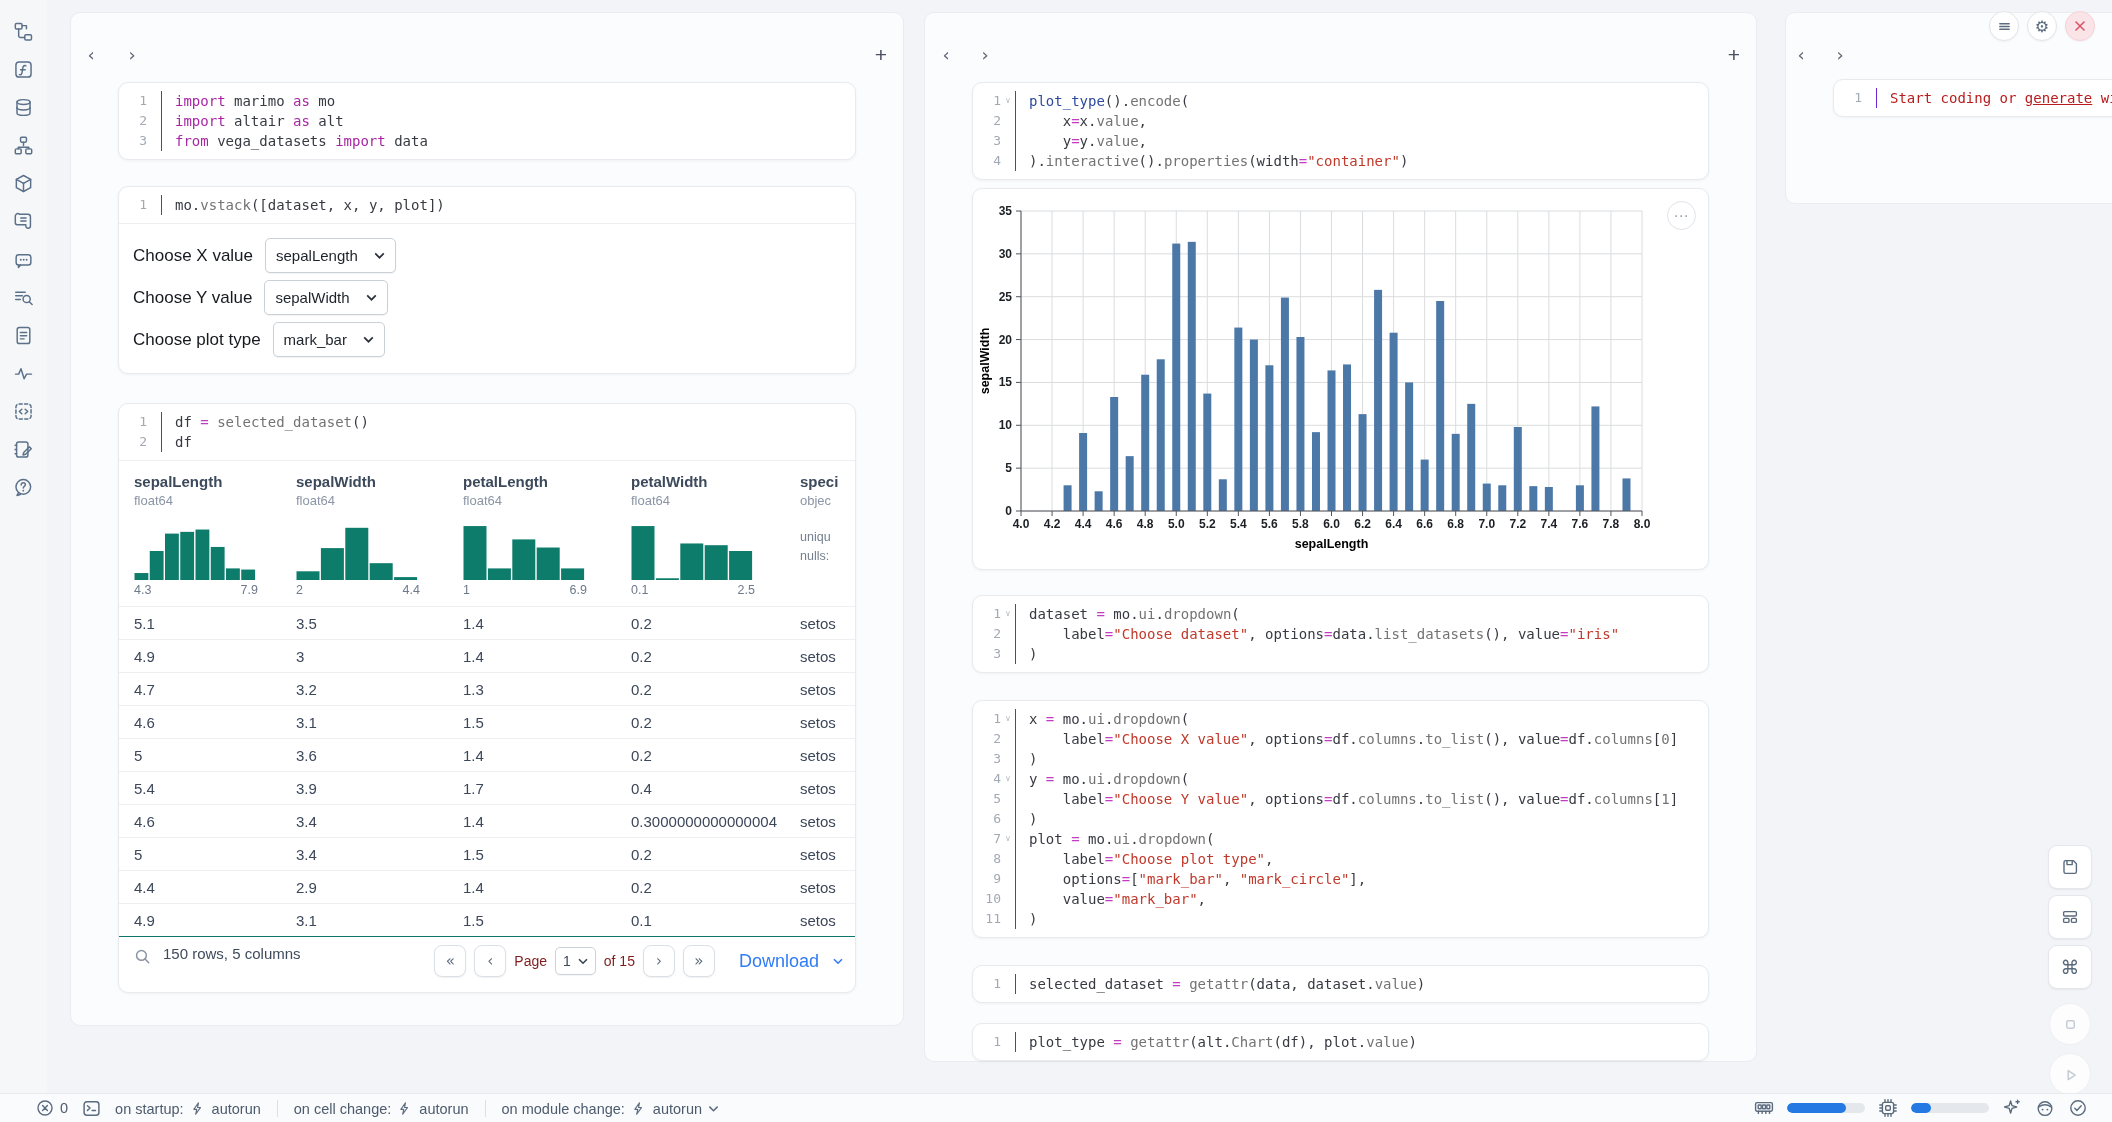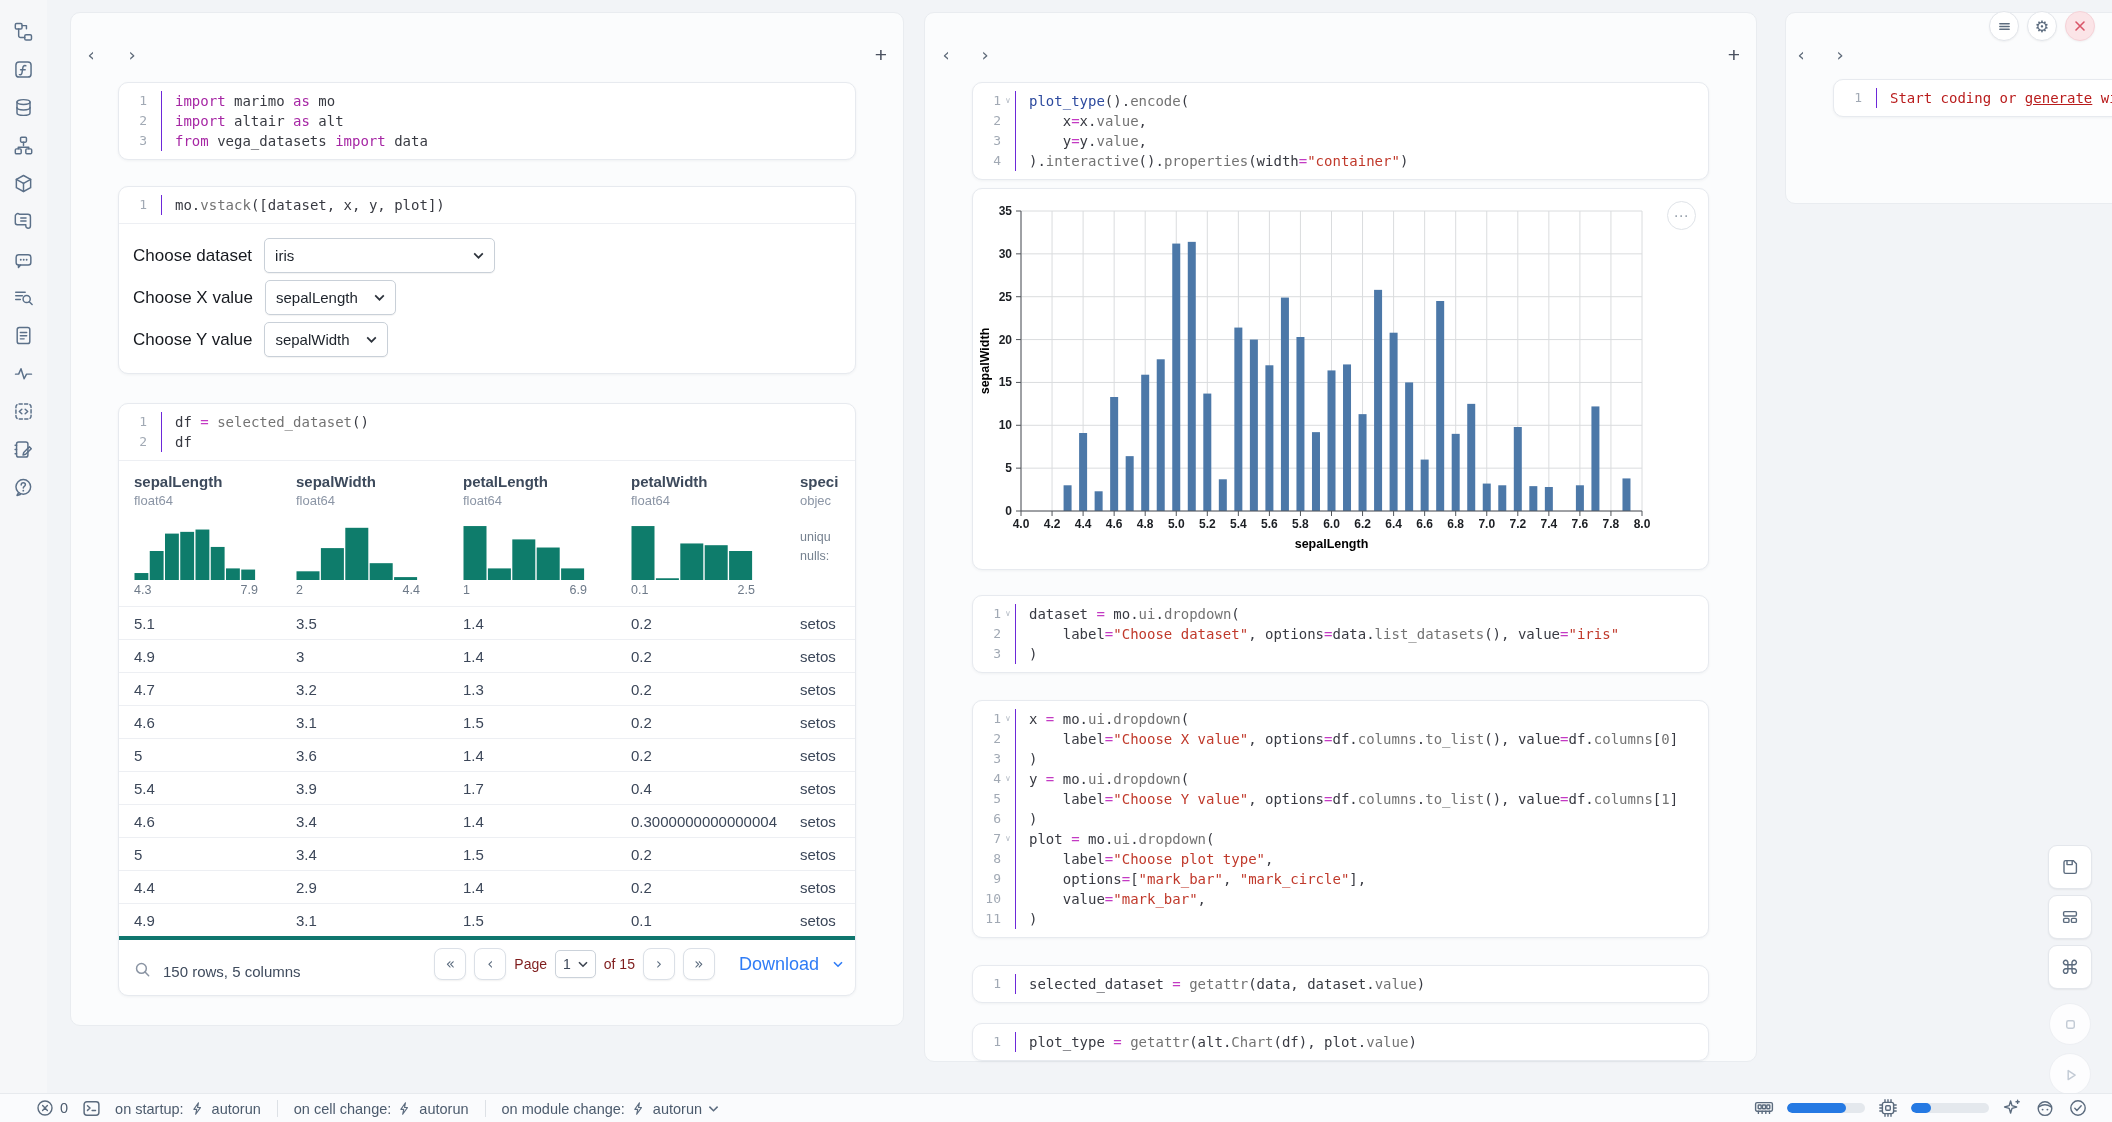--- a/index.html
+++ b/index.html
@@ -42,21 +42,21 @@
   .tbl{font-size:15px;color:#3c4759}
   .tgrid{display:grid;grid-template-columns:162px 167px 168px 169px 1fr;padding-left:15px}
   .thead{padding-top:12px}
   .nm{font-weight:bold;color:#3d4a5c;font-size:15px;white-space:nowrap;overflow:hidden}
   .dt{color:#8b95a5;font-size:13px;margin-top:3px}
   .hist{margin-top:12px}
   .minmax{display:flex;justify-content:space-between;width:124px;color:#6e7a89;font-size:12.5px;margin:3px 0 9px}
   .spec-sum{font-size:12.5px;color:#75818f;margin-top:20px;line-height:19px;white-space:nowrap;overflow:hidden}
   .trow{height:32px;align-items:center;border-top:1px solid #edeff3}
   .trow span{white-space:nowrap;overflow:hidden}
-  .tfoot{display:flex;align-items:flex-end;border-top:4px solid #0f766e;padding:8px 12px 15px;gap:10px}
+  .tfoot{display:flex;align-items:flex-start;border-top:1px solid #0f766e;padding:8px 12px 15px;gap:10px}
   .tfoot .summary{font-size:15px;color:#3f4b5d}
   .pager{margin-left:auto;display:flex;align-items:center;gap:8px}
   .pgbtn{width:30px;height:30px;border:1px solid #dbe0e7;border-radius:8px;background:#fff;cursor:pointer;
          box-shadow:0 1px 2px rgba(0,0,0,.06);display:flex;align-items:center;justify-content:center;
          color:#5b6b7e;font-size:15px;font-family:"DejaVu Sans",sans-serif}
   .pglabel{font-size:14px;color:#7f1d1d}
   .pgsel{height:26px;border:1px solid #cbd2da;border-radius:5px;background:#fff;display:flex;align-items:center;
          padding:0 7px;gap:7px;font-size:14px;cursor:pointer;box-shadow:0 1px 1px rgba(0,0,0,.04)}
   .dl{color:#2f7cf6;font-size:18px;margin-left:16px;display:flex;gap:14px;align-items:center;cursor:pointer}
   
@@ -215,45 +215,45 @@
       <div class="codearea">
           <div class="cline">
             <span class="ln">1</span>
             <span class="fold"></span>
             <code class="codetoks"><span class="tx">mo.</span><span class="fn">vstack</span><span class="tx">([dataset, x, y, plot])</span></code>
           </div>
         </div>
       <div class="outputarea">
         <div class="ctrls">
             <div class="ctrlrow">
-              <span class="lbl">Choose dataset</span>
-              <span class="select" style="width: 209px;">
-                <span>iris</span>
-                <span class="chev">
-                  <svg width="11" height="8" viewBox="0 0 11 8">
-                    <path d="M1.2 1.4l4.3 4.3 4.3-4.3" stroke="#2c323b" fill="none" stroke-width="1.7"></path>
-                  </svg>
-                </span>
-              </span>
-            </div>
-            <div class="ctrlrow">
               <span class="lbl">Choose X value</span>
               <span class="select">
                 <span>sepalLength</span>
                 <span class="chev">
                   <svg width="11" height="8" viewBox="0 0 11 8">
                     <path d="M1.2 1.4l4.3 4.3 4.3-4.3" stroke="#2c323b" fill="none" stroke-width="1.7"></path>
                   </svg>
                 </span>
               </span>
             </div>
             <div class="ctrlrow">
               <span class="lbl">Choose Y value</span>
               <span class="select">
                 <span>sepalWidth</span>
+                <span class="chev">
+                  <svg width="11" height="8" viewBox="0 0 11 8">
+                    <path d="M1.2 1.4l4.3 4.3 4.3-4.3" stroke="#2c323b" fill="none" stroke-width="1.7"></path>
+                  </svg>
+                </span>
+              </span>
+            </div>
+            <div class="ctrlrow">
+              <span class="lbl">Choose plot type</span>
+              <span class="select">
+                <span>mark_bar</span>
                 <span class="chev">
                   <svg width="11" height="8" viewBox="0 0 11 8">
                     <path d="M1.2 1.4l4.3 4.3 4.3-4.3" stroke="#2c323b" fill="none" stroke-width="1.7"></path>
                   </svg>
                 </span>
               </span>
             </div>
           </div>
       </div>
     </div>

